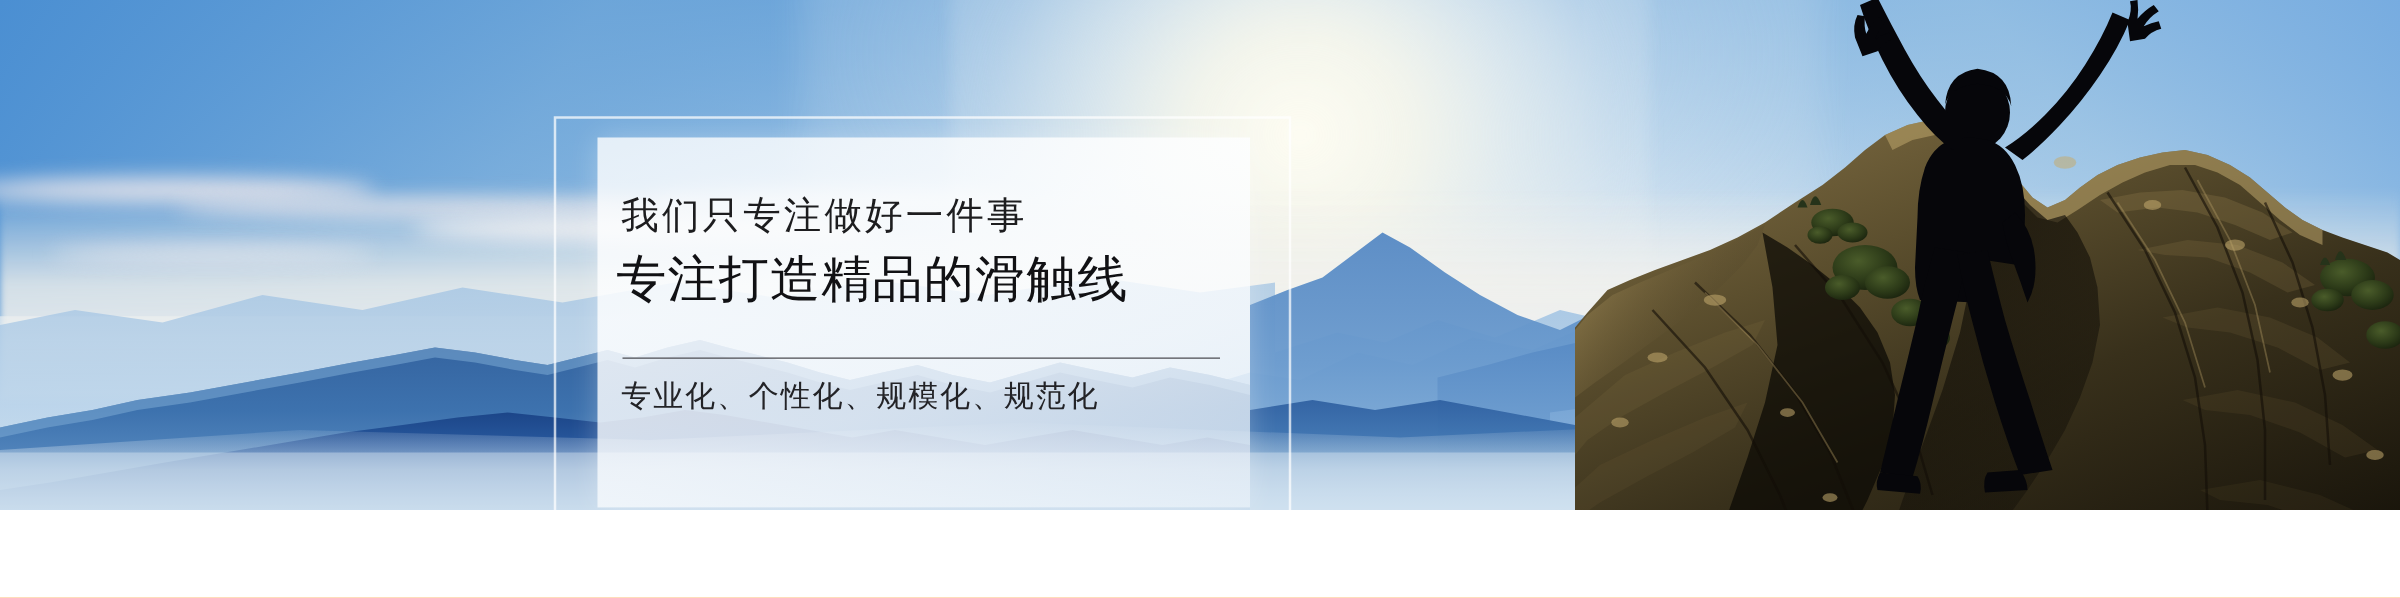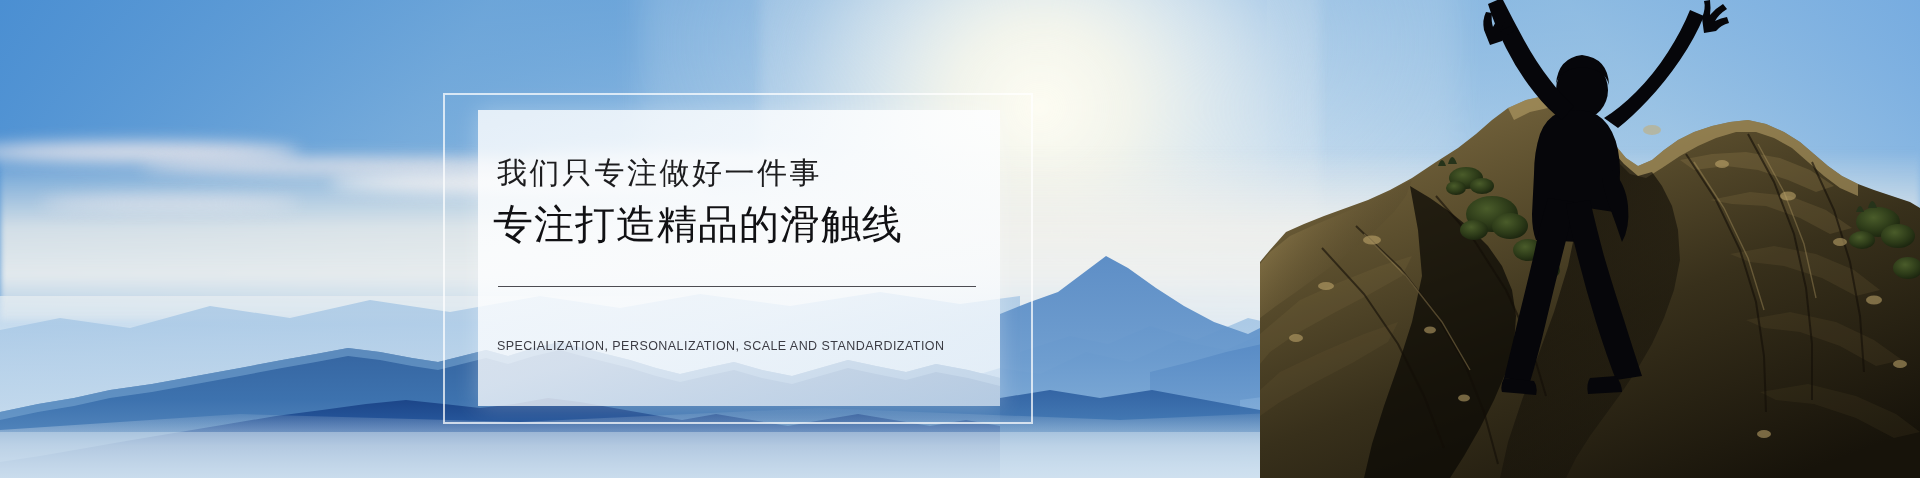--- a/index.html
+++ b/index.html
@@ -1,20 +1,20 @@
 <!DOCTYPE html>
 <html><head>
 <meta charset="utf-8">
 <style>
   html,body{margin:0;padding:0;background:#fff;}
   body{font-family:"Liberation Sans","DejaVu Sans",sans-serif;}
 
   #banner{
     position:relative;
-    width:1920px;height:478px;
+    width:1920px;height:408px;
     overflow:hidden;
     background:#fdba74;
   }
 
   
   .sky{
     position:absolute;inset:0;
     background:
       linear-gradient(175deg,
         #5b9ad8 0%,
@@ -465,16 +465,16 @@
     </svg>
   </div>
 
   <div class="inner-panel"></div>
   <div class="outer-frame"></div>
 
   <div class="panel-content">
     <div class="line1">我们只专注做好一件事</div>
     <div class="line2">专注打造精品的滑触线</div>
     <div class="divider"></div>
-    <div class="line4">SPECIALIZATION, PERSONALIZATION, SCALE AND STANDARDIZATION</div>
+    <div class="line3">专业化、个性化、规模化、规范化</div>
   </div>
 
 </div>
 
 </body></html>

